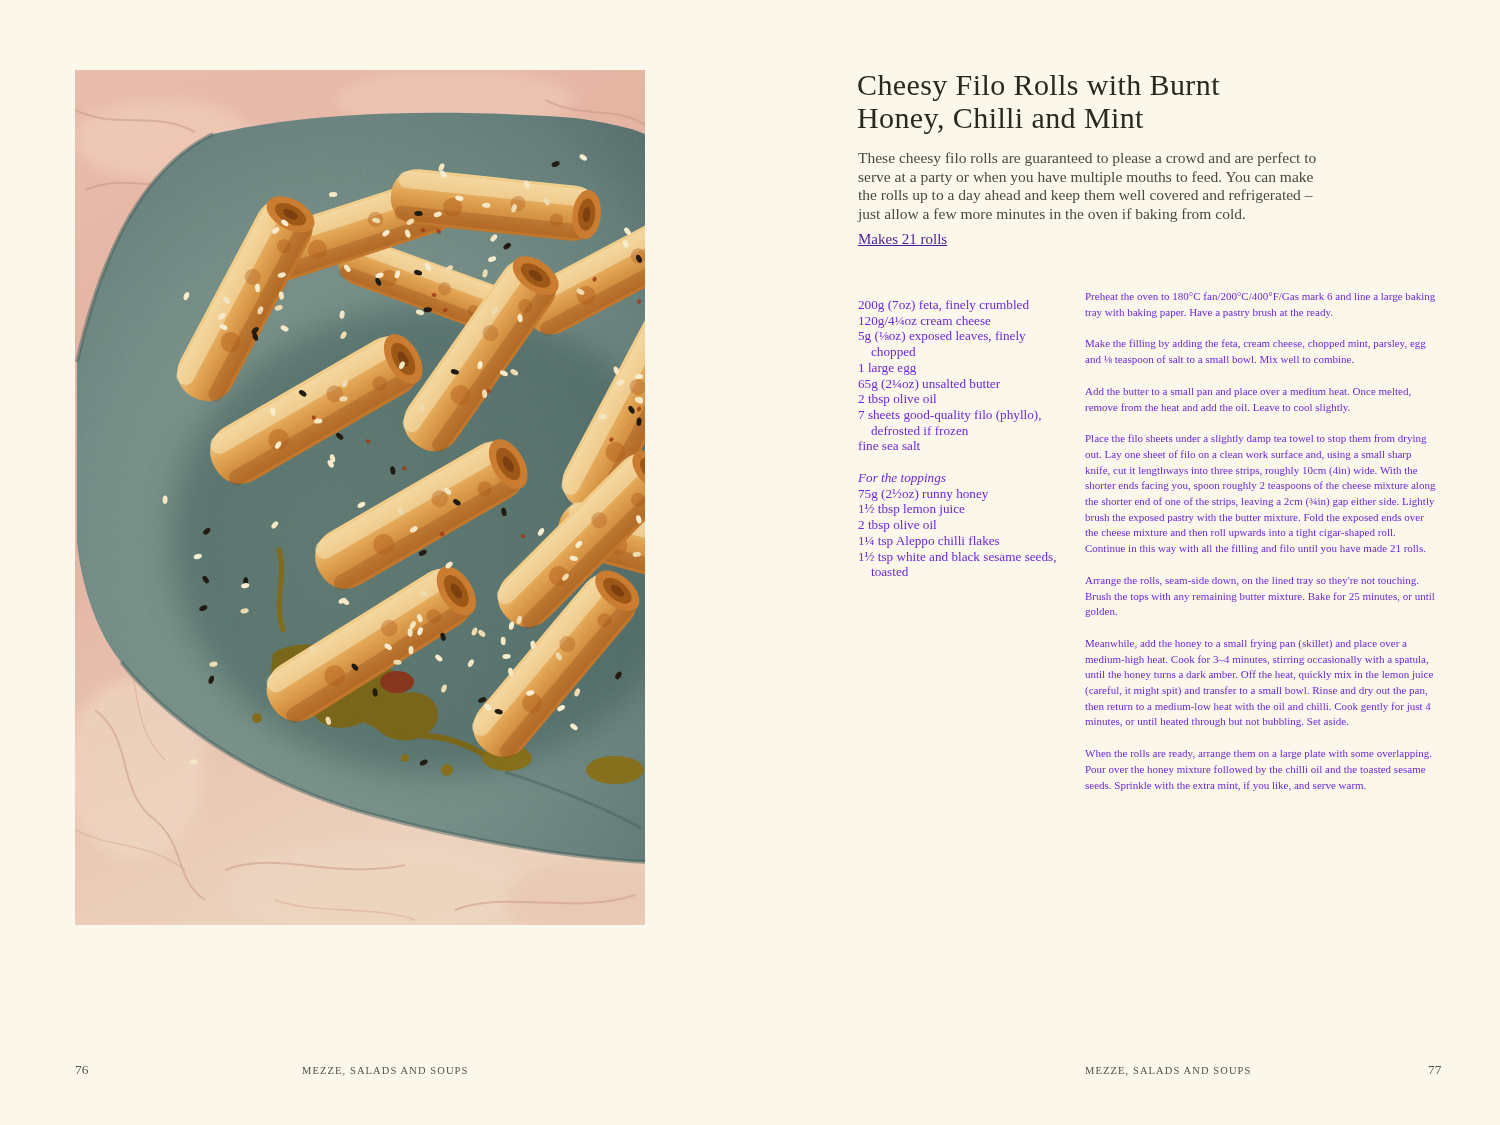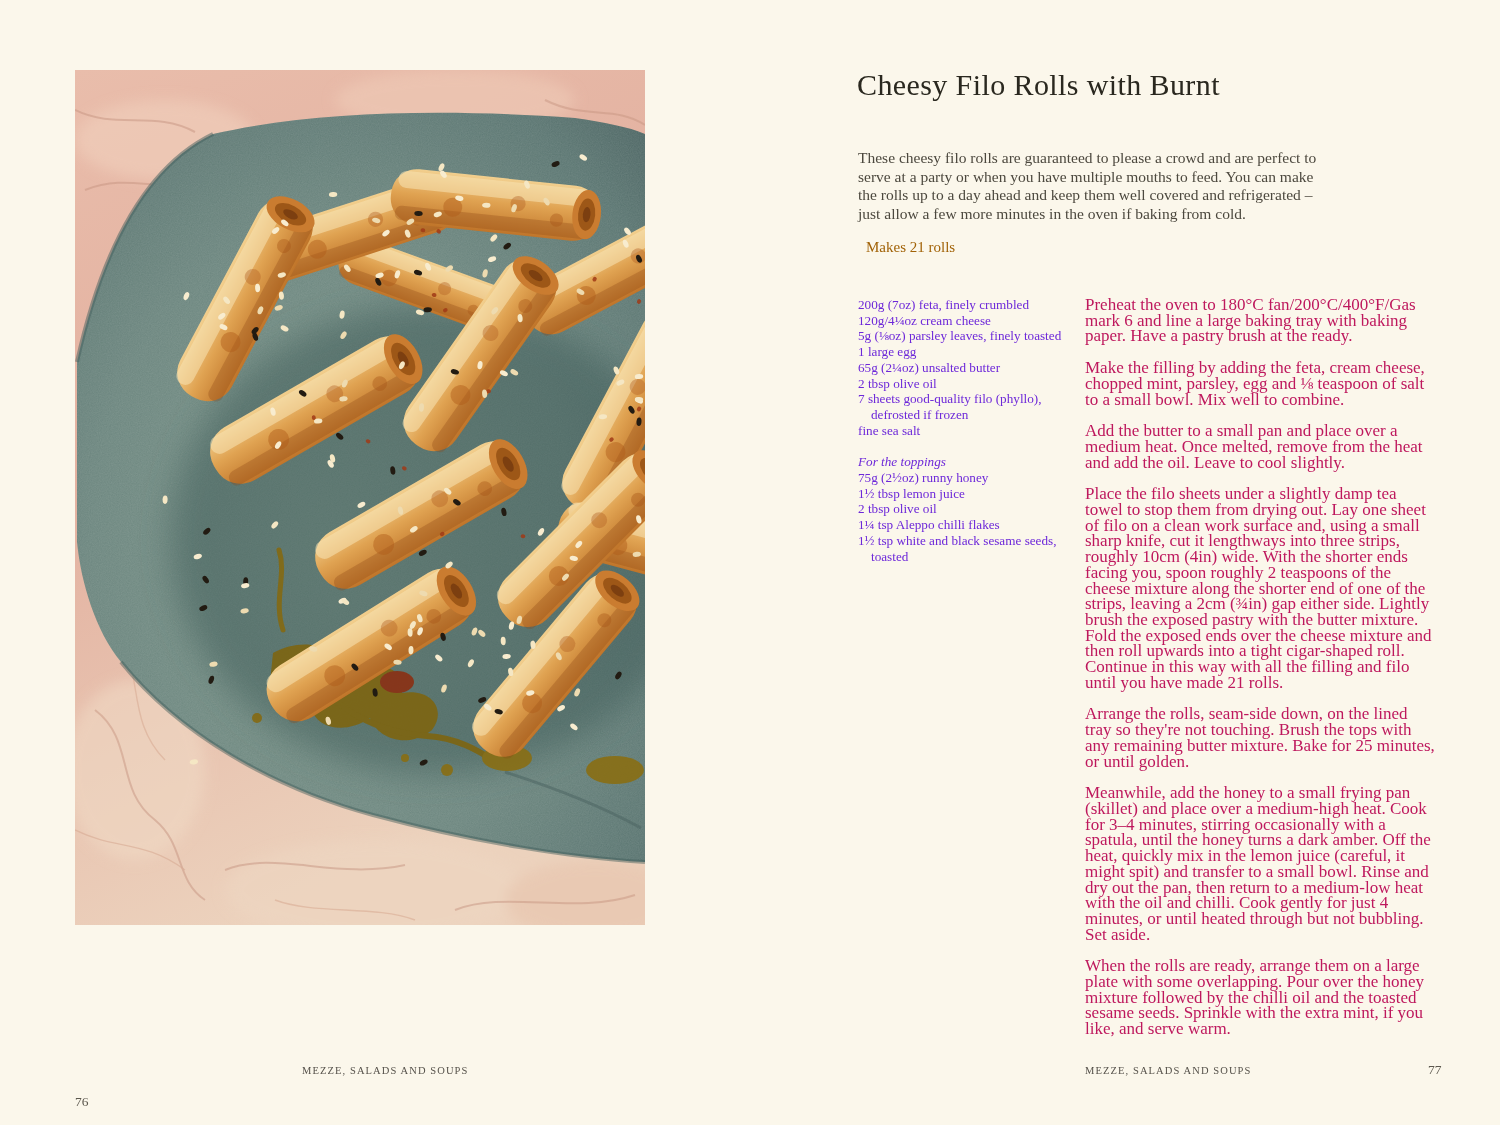--- a/index.html
+++ b/index.html
@@ -20,37 +20,37 @@
     position:absolute; left:857px; top:68px; width:600px;
     font-size:30px; line-height:33px; font-weight:400; color:#2a281f;
     letter-spacing:0.4px; margin:0;
   }
   .intro {
     position:absolute; left:858px; top:149px; width:468px;
     font-size:15.5px; line-height:18.5px; color:#4c483e; margin:0;
   }
   .makes {
     position:absolute; left:858px; top:231px; width:300px;
-    font-size:15px; color:#a16207; margin:8px;
+    font-size:15px; color:#4c1d95; margin:0;text-decoration:underline;
   }
   .ingredients {
     position:absolute; left:858px; top:297px; width:208px;
     font-size:13.2px; line-height:15.7px; color:#6d28d9;
   }
   .ing-item { padding-left:13px; text-indent:-13px; }
   .toppings-header { font-style:italic; margin-top:16px; }
   .method {
-    position:absolute; left:1085px; top:297px; width:353px;
-    font-size:17px; line-height:15.7px; color:#be185d;
+    position:absolute; left:1085px; top:289px; width:353px;
+    font-size:11px; line-height:15.7px; color:#6d28d9;
   }
   .method p { margin:0 0 16px 0; }
 
   
   .pagenum { position:absolute; top:1062px; font-size:13.5px; color:#5b574d; }
-  .pagenum-left { left:75px;margin-top:32px; }
+  .pagenum-left { left:75px; }
   .pagenum-right { left:1413px;margin-left:15px; }
   .section-title {
     position:absolute; top:1065px; font-size:10.5px; letter-spacing:1.1px;
     color:#55514a; font-family:"Liberation Serif", serif;text-align:right;
   }
   .section-left { left:302px; }
   .section-right { left:1085px; }
 </style>
 </head>
 <body>
@@ -337,30 +337,30 @@
       </svg>
     </figure>
 
     <div>
       <span class="pagenum pagenum-left">76</span>
       <span class="section-title section-left">MEZZE, SALADS AND SOUPS</span>
     </div>
   </section>
 
   <section>
-    <h1 class="title"><span>Cheesy Filo Rolls with Burnt</span><br></h1>
+    <h1 class="title"><span>Cheesy Filo Rolls with Burnt</span><br><span>Honey, Chilli and Mint</span></h1>
 
     <p class="intro">These cheesy filo rolls are guaranteed to please a crowd and are perfect to serve at a party or when you have multiple mouths to feed. You can make the rolls up to a day ahead and keep them well covered and refrigerated – just allow a few more minutes in the oven if baking from cold.</p>
 
     <p class="makes">Makes 21 rolls</p>
 
     <div class="ingredients">
       <div class="ing-item">200g (7oz) feta, finely crumbled</div>
       <div class="ing-item">120g/4¼oz cream cheese</div>
-      <div class="ing-item">5g (⅛oz) parsley leaves, finely toasted</div>
+      <div class="ing-item">5g (⅛oz) exposed leaves, finely chopped</div>
       <div class="ing-item">1 large egg</div>
       <div class="ing-item">65g (2¼oz) unsalted butter</div>
       <div class="ing-item">2 tbsp olive oil</div>
       <div class="ing-item">7 sheets good-quality filo (phyllo), defrosted if frozen</div>
       <div class="ing-item">fine sea salt</div>
       <div class="toppings-header">For the toppings</div>
       <div class="ing-item">75g (2½oz) runny honey</div>
       <div class="ing-item">1½ tbsp lemon juice</div>
       <div class="ing-item">2 tbsp olive oil</div>
       <div class="ing-item">1¼ tsp Aleppo chilli flakes</div>

